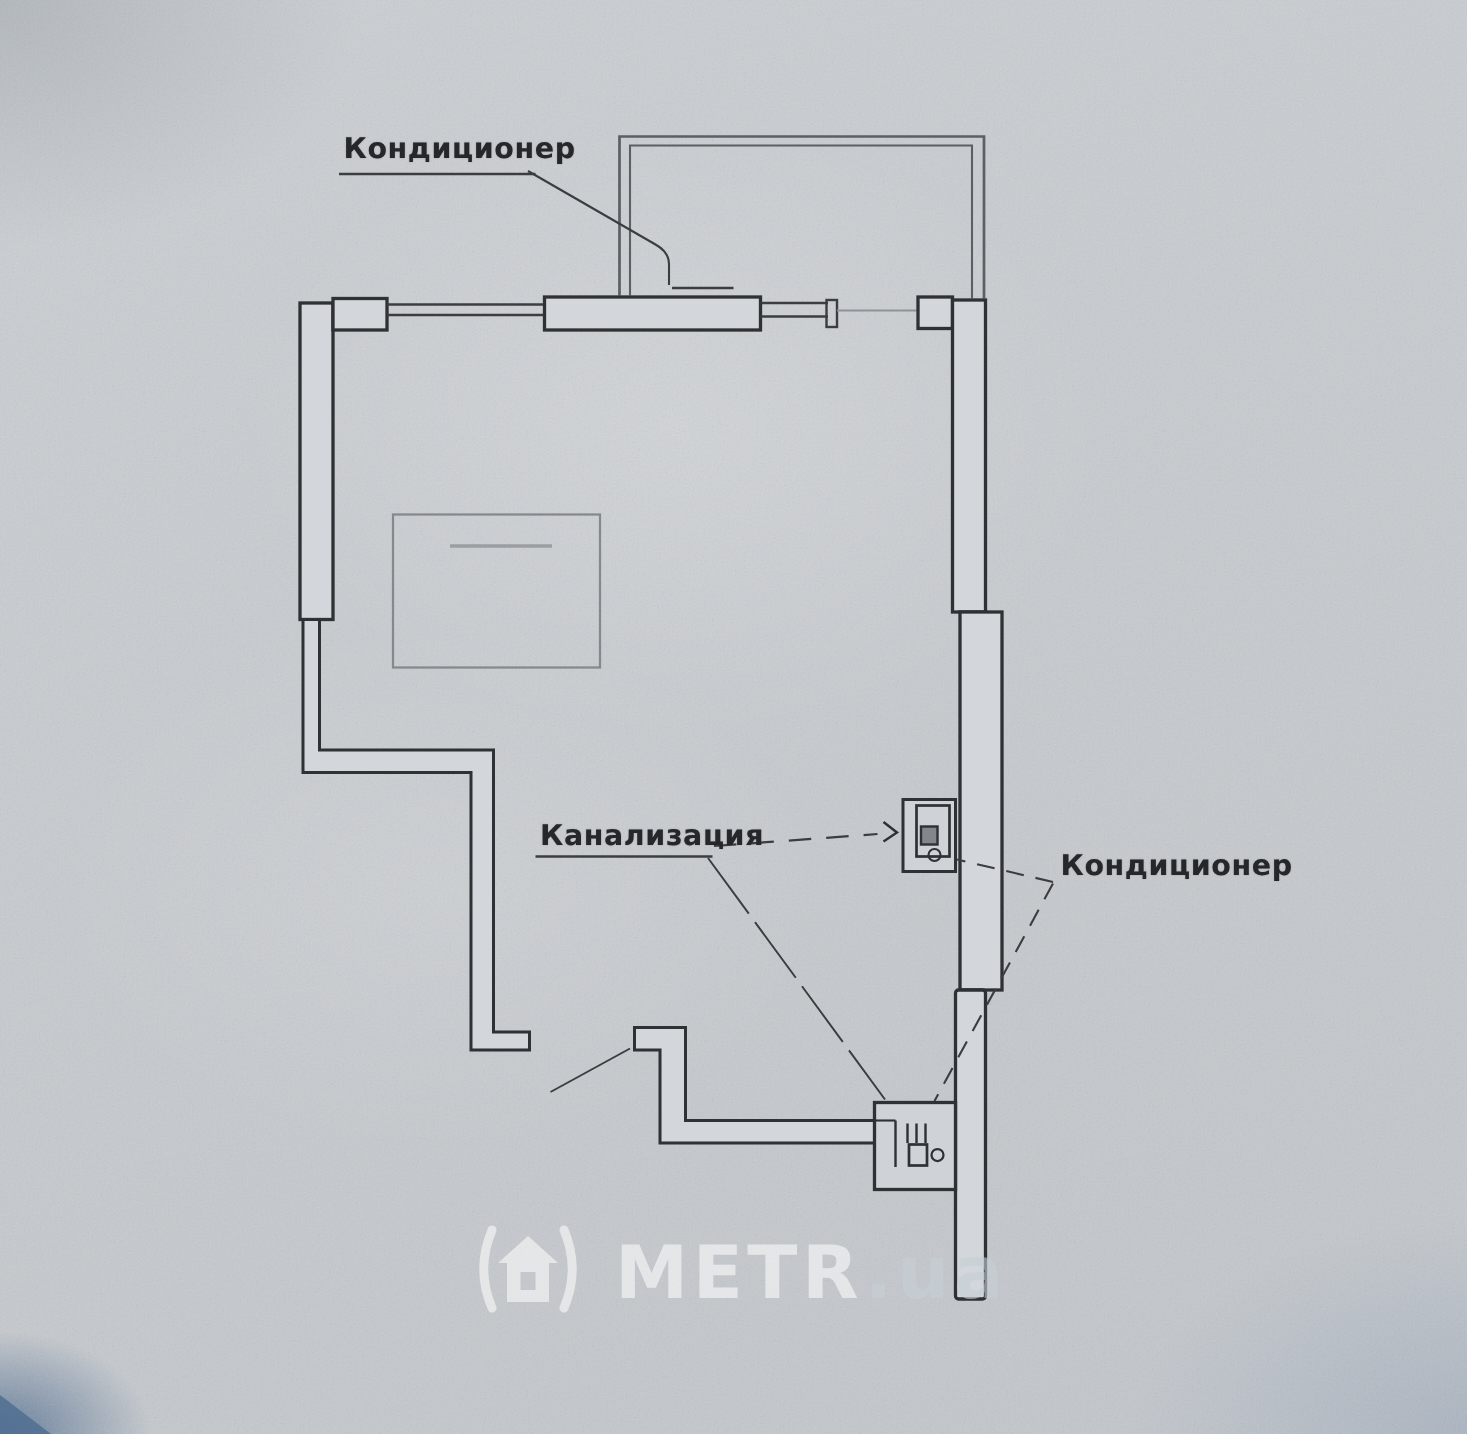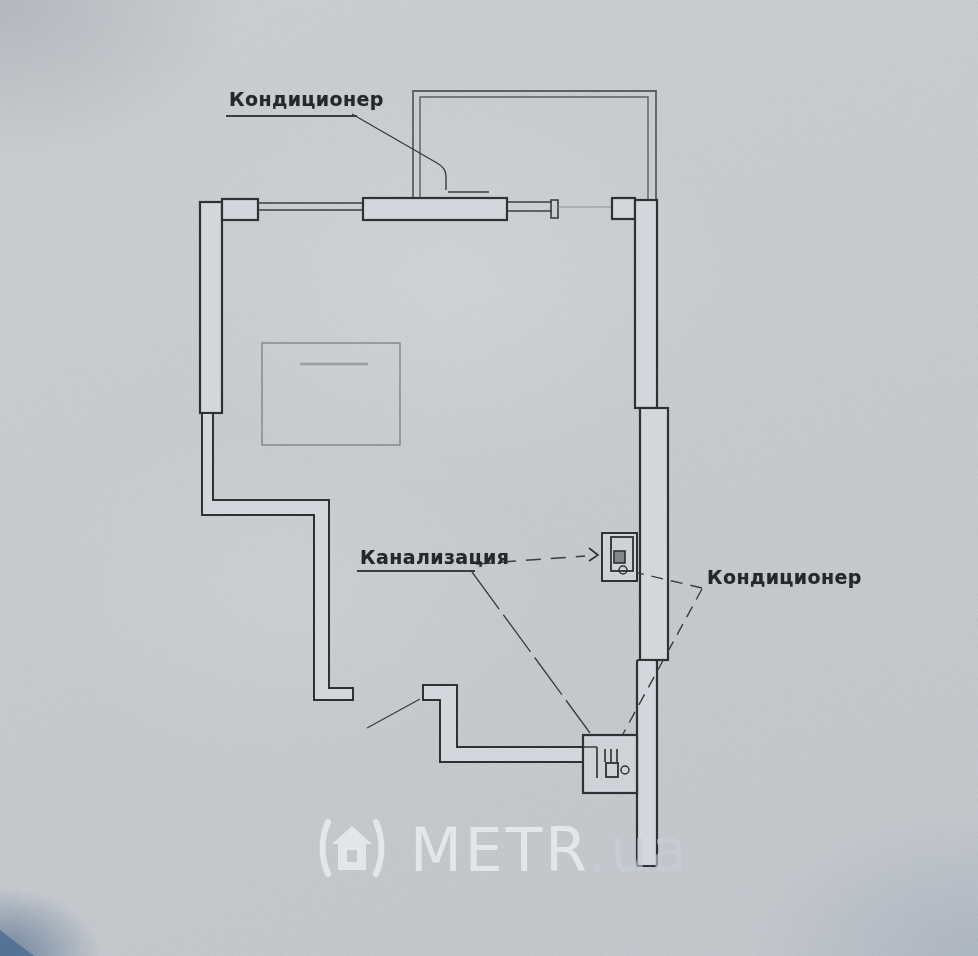--- a/index.html
+++ b/index.html
@@ -20,21 +20,21 @@
     letter-spacing:.4px; text-shadow:0 0 1px rgba(40,42,46,.35); white-space:nowrap;
   }
   .area-value {
     position:absolute; left:262px; top:372px; width:138px; text-align:center;
     font-size:37px; font-weight:bold; color:#232528; letter-spacing:1px;
     text-shadow:0 0 1px rgba(40,42,46,.3);
   }
   .watermark {
     position:absolute; left:314px; top:816px; display:flex; align-items:center; gap:20px;
   }
-  .wm-text { font-size:60px; font-weight:normal; letter-spacing:3px; line-height:1; padding-top:4px; }
+  .wm-text { font-size:49px; font-weight:bold; letter-spacing:3px; line-height:1; padding-top:4px; }
   .wm-brand { color:rgba(255,255,255,.55); }
   .wm-suffix { color:rgba(198,206,214,.60); }
   .corner-tri {
     position:absolute; left:0; bottom:0; width:0; height:0;
     border-left:34px solid rgba(80,110,146,.85); border-top:26px solid transparent;
   }
 </style>
 </head>
 <body>
 

